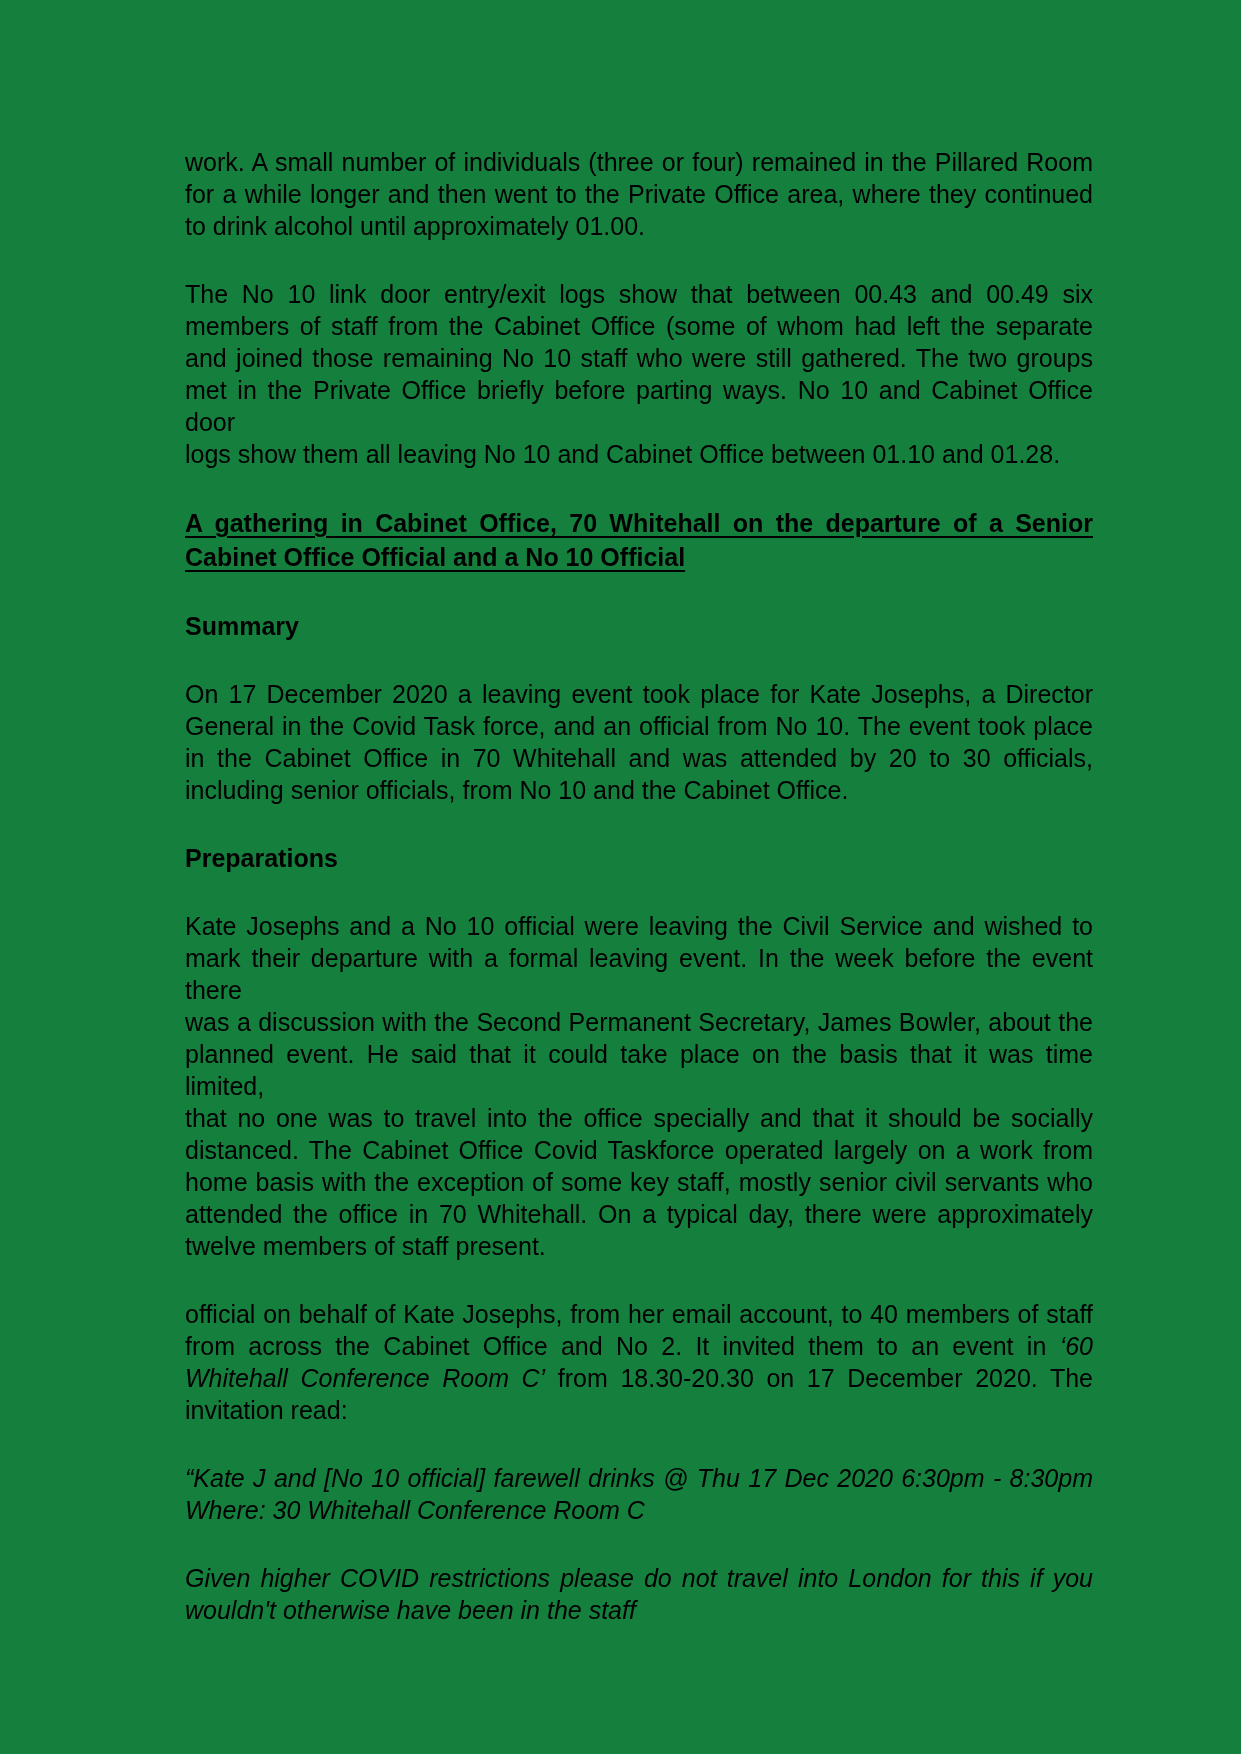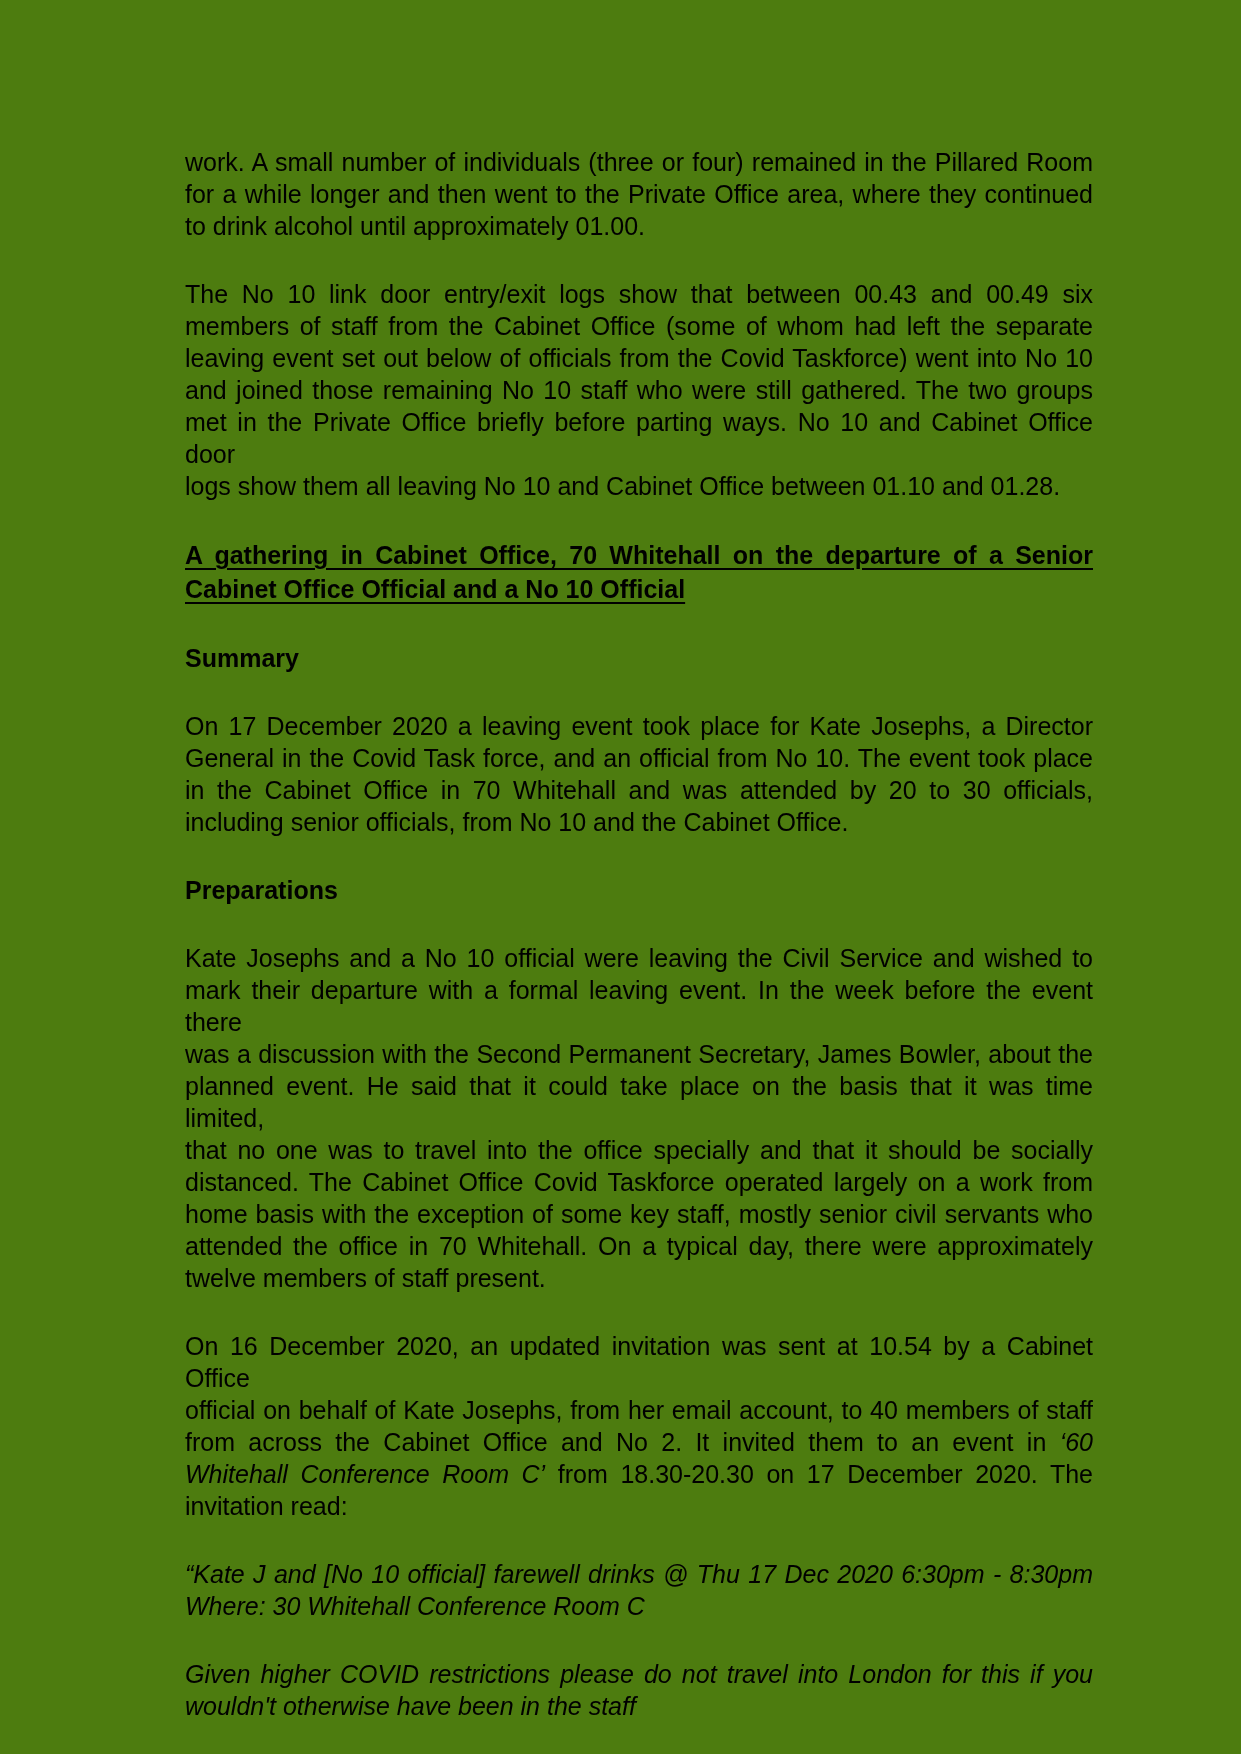--- a/index.html
+++ b/index.html
@@ -1,20 +1,20 @@
 <!DOCTYPE html>
 <html><head>
 <meta charset="utf-8">
 <style>
   html, body { margin: 0; padding: 0; background: #ffffff; }
   .page {
     position: relative;
     width: 1241px;
     height: 1754px;
-    background: #4d7c0f;
+    background: #15803d;
     color: #000000;
     font-family: "Liberation Sans", "DejaVu Sans", sans-serif;
     font-size: 25px;
     line-height: 32px;
     overflow: hidden;
   }
   .content {
     position: absolute;
     left: 185px;
     top: 146px;
@@ -41,21 +41,20 @@
 
     <div class="block">
       <div class="line just">work. A small number of individuals (three or four) remained in the Pillared Room</div>
       <div class="line just">for a while longer and then went to the Private Office area, where they continued</div>
       <div class="line left">to drink alcohol until approximately 01.00.</div>
     </div>
 
     <div class="block">
       <div class="line just">The No 10 link door entry/exit logs show that between 00.43 and 00.49 six</div>
       <div class="line just">members of staff from the Cabinet Office (some of whom had left the separate</div>
-      <div class="line just">leaving event set out below of officials from the Covid Taskforce) went into No 10</div>
       <div class="line just">and joined those remaining No 10 staff who were still gathered. The two groups</div>
       <div class="line just">met in the Private Office briefly before parting ways. No 10 and Cabinet Office door</div>
       <div class="line left">logs show them all leaving No 10 and Cabinet Office between 01.10 and 01.28.</div>
     </div>
 
     <div class="block heading bold">
       <div class="line just"><span class="u">A gathering in Cabinet Office, 70 Whitehall on the departure of a Senior</span></div>
       <div class="line left"><span class="u">Cabinet Office Official and a No 10 Official</span></div>
     </div>
 
@@ -80,21 +79,20 @@
       <div class="line just">was a discussion with the Second Permanent Secretary, James Bowler, about the</div>
       <div class="line just">planned event. He said that it could take place on the basis that it was time limited,</div>
       <div class="line just">that no one was to travel into the office specially and that it should be socially</div>
       <div class="line just">distanced. The Cabinet Office Covid Taskforce operated largely on a work from</div>
       <div class="line just">home basis with the exception of some key staff, mostly senior civil servants who</div>
       <div class="line just">attended the office in 70 Whitehall. On a typical day, there were approximately</div>
       <div class="line left">twelve members of staff present.</div>
     </div>
 
     <div class="block">
-      <div class="line just">On 16 December 2020, an updated invitation was sent at 10.54 by a Cabinet Office</div>
       <div class="line just">official on behalf of Kate Josephs, from her email account, to 40 members of staff</div>
       <div class="line just"><span>from across the Cabinet Office and No 2. It invited them to an event in </span><span class="italic">‘60</span></div>
       <div class="line just"><span class="italic">Whitehall Conference Room C’</span><span> from 18.30-20.30 on 17 December 2020. The</span></div>
       <div class="line left">invitation read:</div>
     </div>
 
     <div class="block italic">
       <div class="line just">“Kate J and [No 10 official] farewell drinks @ Thu 17 Dec 2020 6:30pm - 8:30pm</div>
       <div class="line left">Where: 30 Whitehall Conference Room C</div>
     </div>

